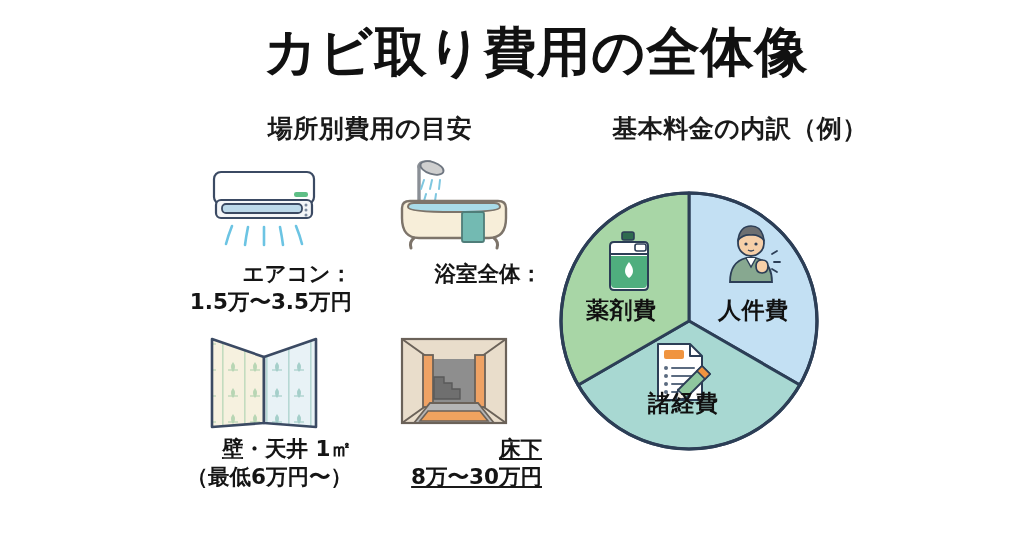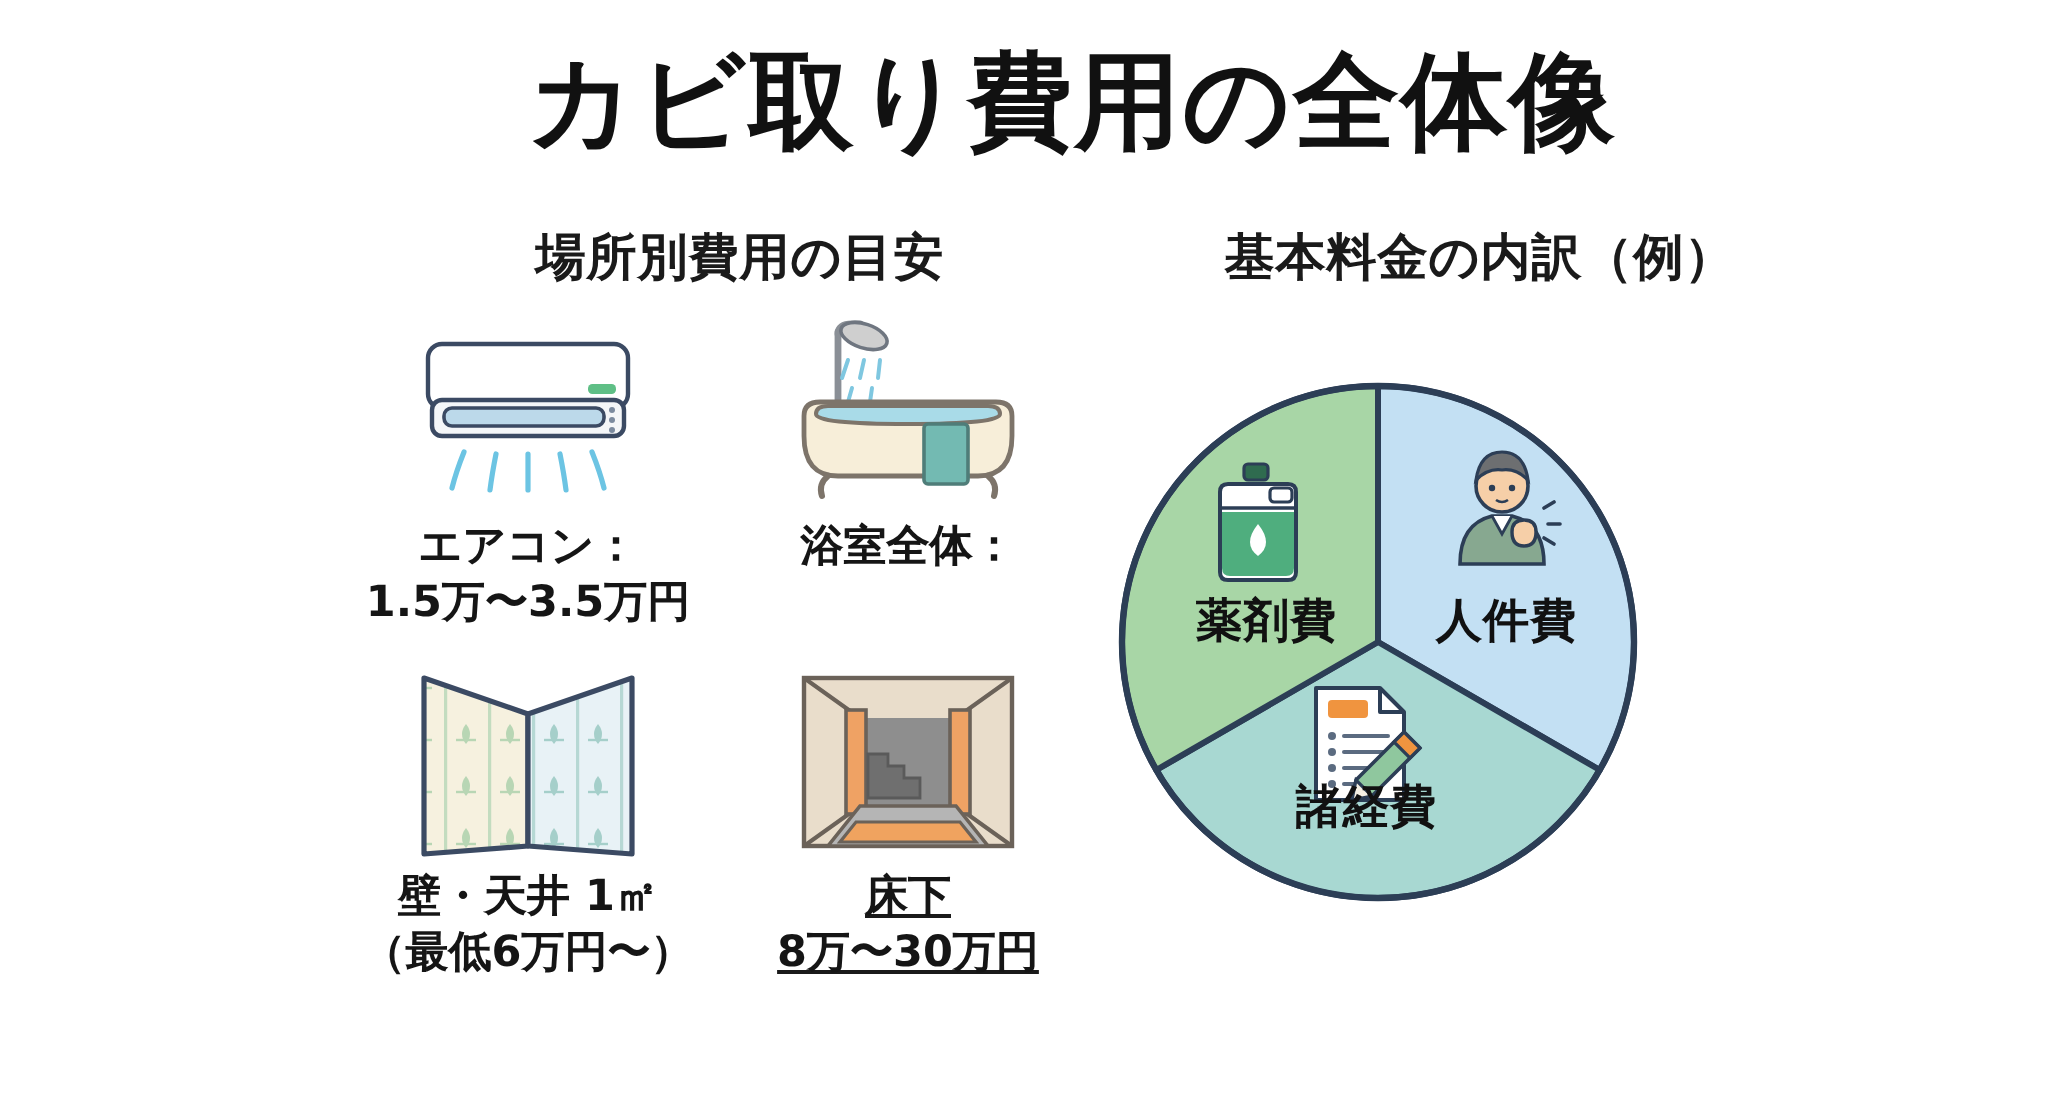--- a/index.html
+++ b/index.html
@@ -39,21 +39,21 @@
 
   
   .cost-grid {
     position:absolute;
     top:158px; left:176px;
     width:366px; height:390px;
   }
   .cost-cell {
     position:absolute;
     width:176px;
-    text-align:center;
+    text-align:right;
   }
   #cell-ac    { left:0px;   top:0px; }
   #cell-bath  { left:190px; top:0px; }
   #cell-wall  { left:0px;   top:175px; }
   #cell-floor { left:190px; top:175px;text-decoration:underline; }
 
   .icon-box {
     height:96px;
     display:flex; align-items:center; justify-content:center;
     margin-bottom:6px;
@@ -76,21 +76,21 @@
   }
   .pie-svg { display:block; }
   .pie-label {
     position:absolute;
     font-size:23px;
     font-weight:bold;
     color:#111111;
     white-space:nowrap;
     letter-spacing:0.5px;
   }
-  #pie-label-chem { left:40px;  top:105px; }
+  #pie-label-chem { left:28px;  top:105px; }
   #pie-label-lab  { left:160px; top:105px; }
   #pie-label-misc { left:90px;  top:198px;text-align:right; }
 
   .pie-icon { position:absolute; }
   #pie-icon-chem { left:44px;  top:40px; }
   #pie-icon-lab  { left:160px; top:32px; }
   #pie-icon-misc { left:92px;  top:150px; }
 </style>
 </head>
 <body>

